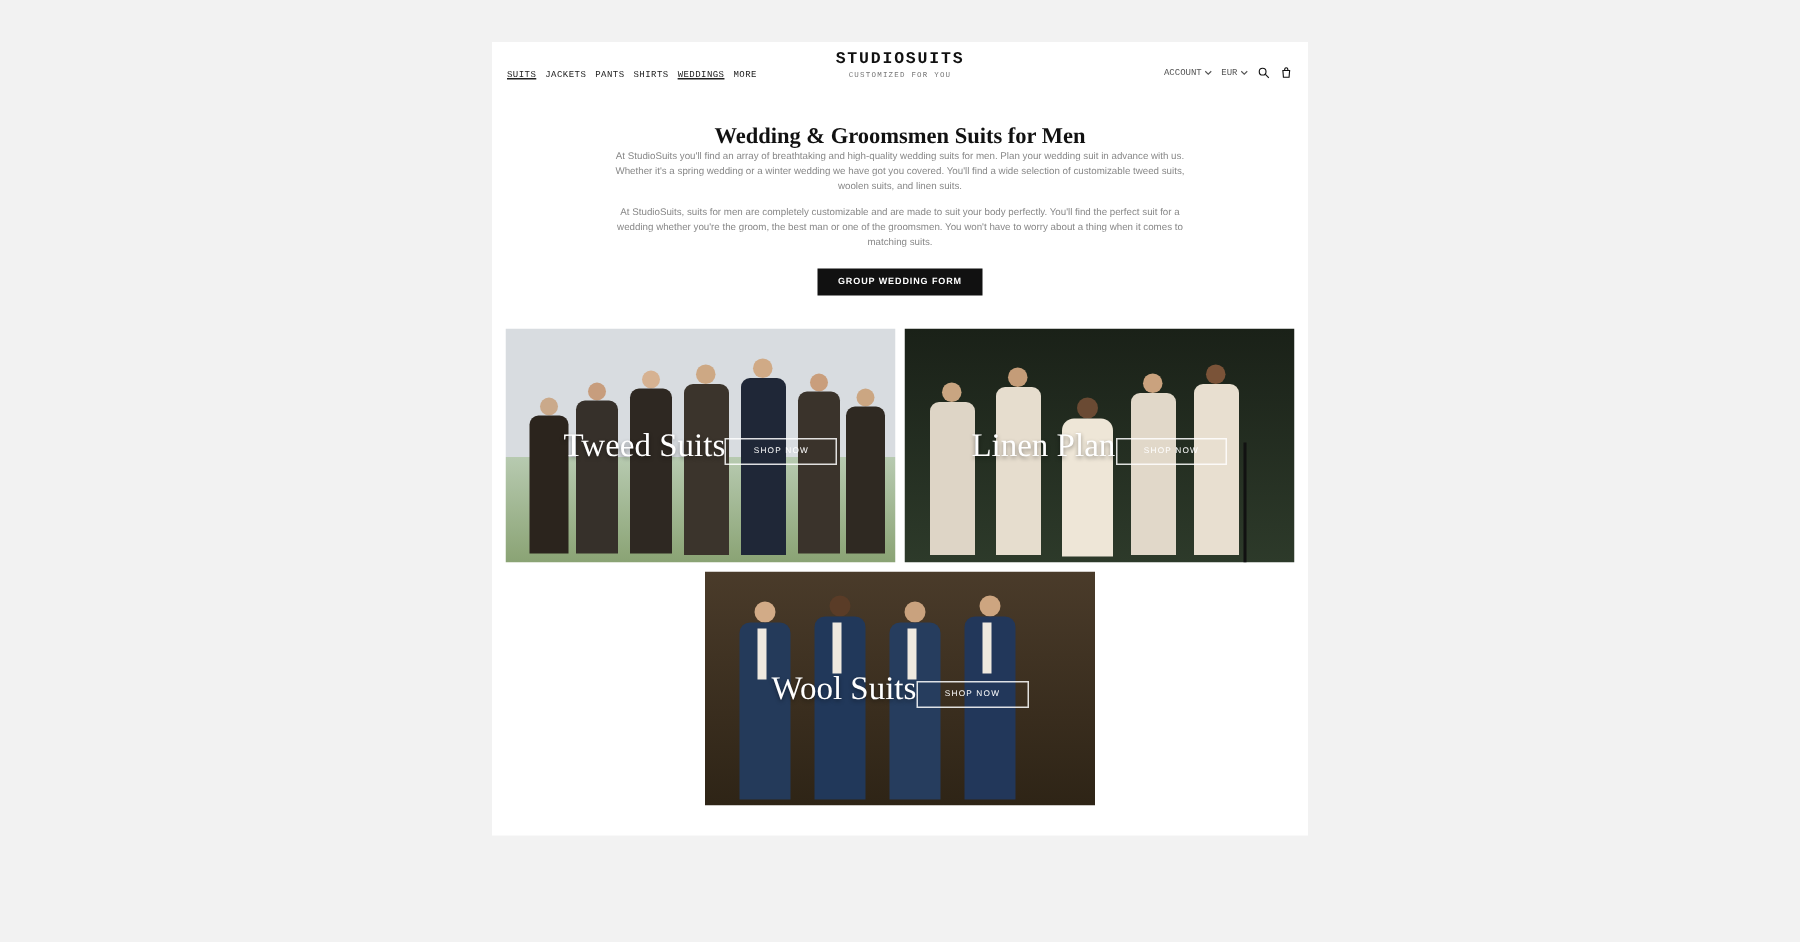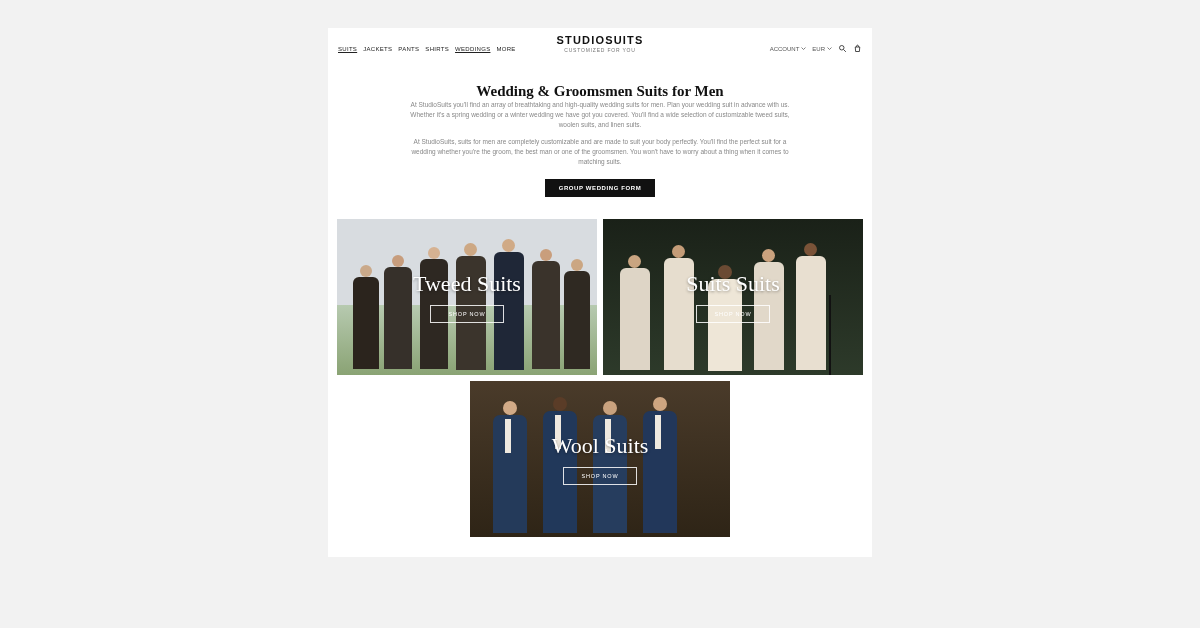--- a/index.html
+++ b/index.html
@@ -11,24 +11,25 @@
     padding: 28px 0;
   }
   .page {
     width: 544px;
     background: #fff;
     position: relative;
   }
   
   .header {
     display: flex;
-    align-items: center;
+    align-items: flex-end;
     justify-content: space-between;
     padding: 8px 10px 4px 10px;
     position: relative;
+    font-family: Liberation Mono, monospace;
   }
   .nav {
     display: flex;
     gap: 6px;
     font-size: 6px;
     letter-spacing: 0.3px;
     margin-top: 8px;
   }
   .nav a {
     text-decoration: none;
@@ -111,21 +112,21 @@
     display: flex;
     flex-wrap: wrap;
     gap: 6px;
     justify-content: center;
   }
   .card {
     width: 260px;
     height: 156px;
     position: relative;
     display: flex;
-    flex-direction: column;
+    flex-direction: row;
     align-items: center;
     justify-content: center;
     overflow: hidden;
     cursor: pointer;
   }
   .card-bg { position: absolute; inset: 0; }
   .card-title {
     font-family: Georgia, 'Times New Roman', serif;
     font-size: 22px;
     color: #fff;
@@ -261,21 +262,21 @@
           <div class="head" style="width:13px;height:13px;background:#caa27e;left:11px;top:0;"></div>
           <div class="body" style="width:30px;height:108px;background:#e1d8c9;left:3px;top:13px;border-radius:6px 6px 0 0;"></div>
         </div>
         <div class="person" style="left:190px;width:36px;height:132px;">
           <div class="head" style="width:13px;height:13px;background:#7a5338;left:11px;top:0;"></div>
           <div class="body" style="width:30px;height:114px;background:#e8dfd0;left:3px;top:13px;border-radius:6px 6px 0 0;"></div>
         </div>
 
         <div style="position:absolute;left:226px;bottom:0;width:2px;height:80px;background:#111;"></div>
       </div>
-      <div class="card-title">Suits Suits</div>
+      <div class="card-title">Linen Plan</div>
       <button class="card-btn">SHOP NOW</button>
     </div>
 
     <div class="card">
       <div class="card-bg bg-wool">
         <div class="person" style="left:20px;width:40px;height:136px;">
           <div class="head" style="width:14px;height:14px;background:#d2ab87;left:13px;top:0;"></div>
           <div class="body" style="width:34px;height:118px;background:#243a5a;left:3px;top:14px;border-radius:7px 7px 0 0;"></div>
           <div style="position:absolute;left:15px;top:18px;width:6px;height:34px;background:#efe9df;"></div>
         </div>

